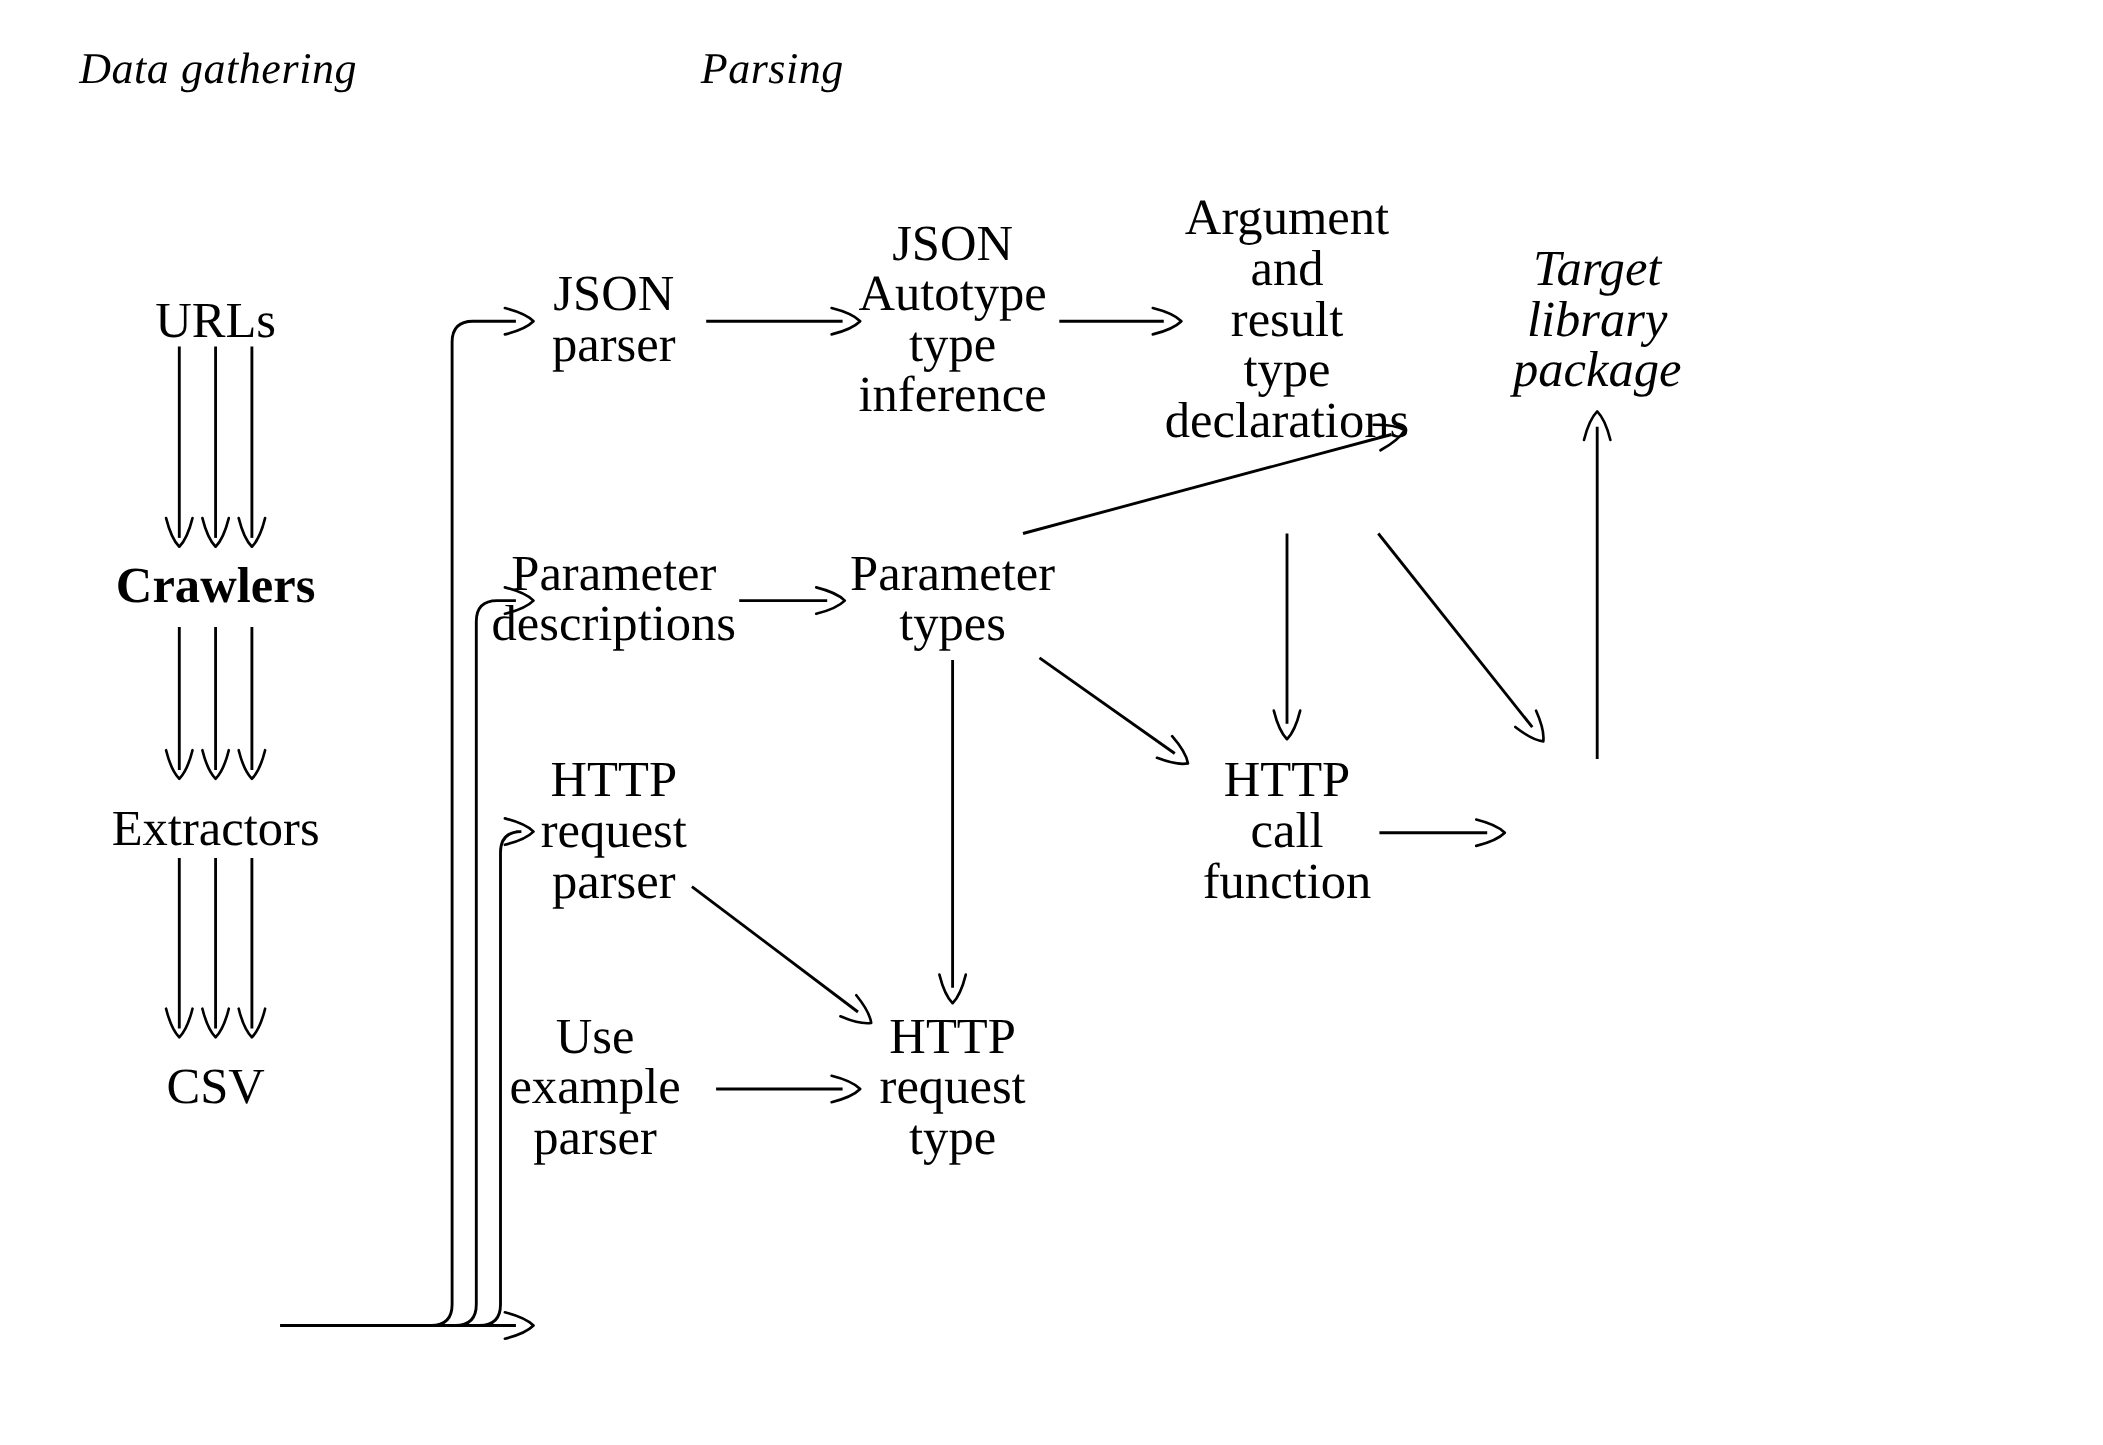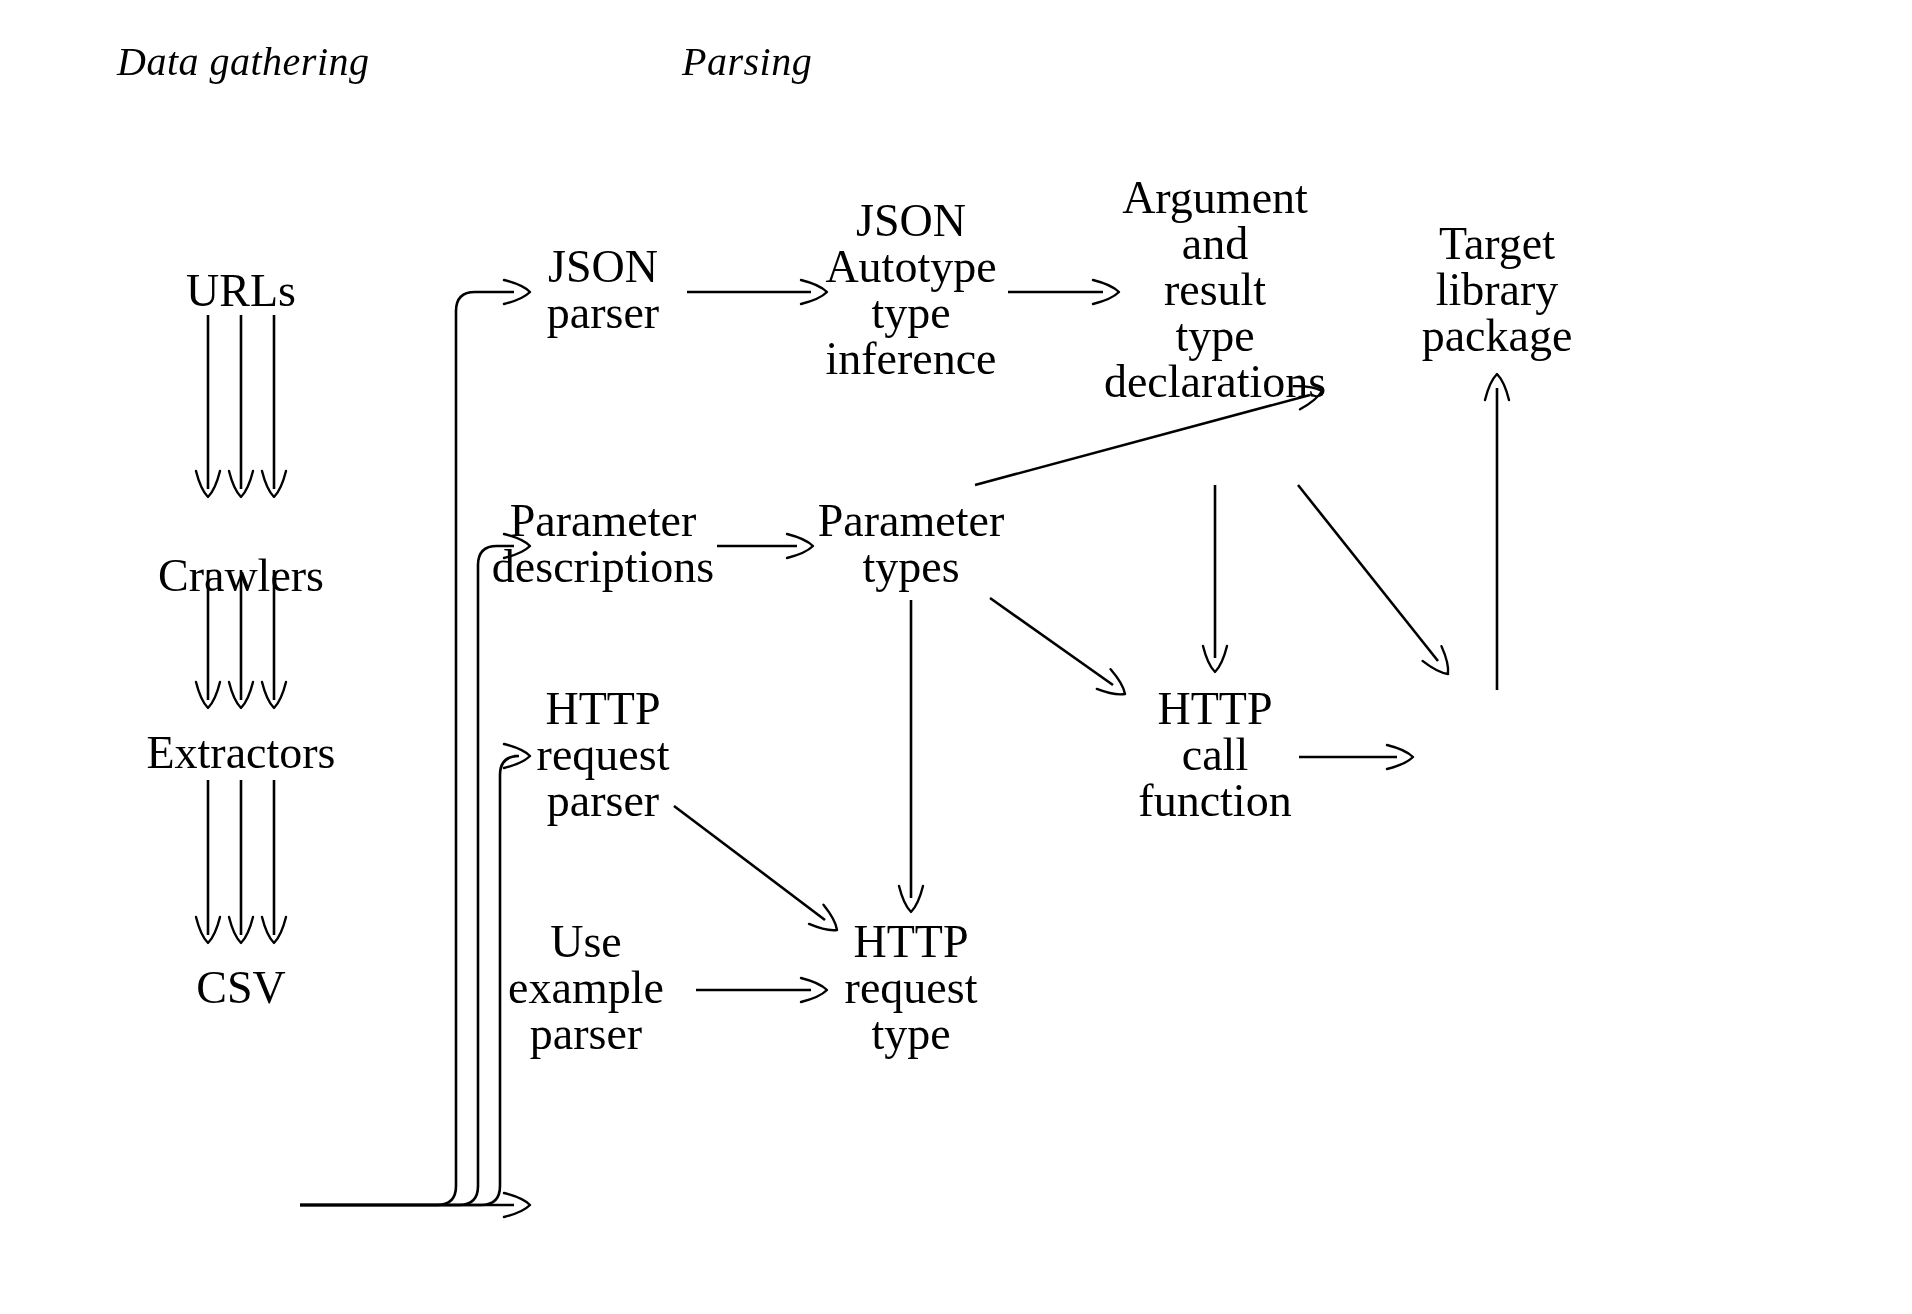--- a/index.html
+++ b/index.html
@@ -8,21 +8,20 @@
     background: #ffffff;
   }
   #page {
     position: relative;
     width: 1824px;
     height: 1314px;
     background: #ffffff;
     overflow: hidden;
     font-family: "Liberation Serif", "DejaVu Serif", serif;
     color: #000000;
-    margin-left: 45px;
   }
   svg.layer {
     position: absolute;
     left: 0;
     top: 0;
     width: 1912px;
     height: 1314px;
   }
   .col-header {
     position: absolute;
@@ -164,21 +163,21 @@
         <use href="#ah" transform="translate(1452,374) rotate(-90)"></use>
       </g>
 
     </g>
   </svg>
 
   <div class="col-header" style="left:72px; top:38px;">Data gathering</div>
   <div class="col-header" style="left:637px; top:38px;">Parsing</div>
 
   <div class="node" style="left:196px; top:291px;">URLs</div>
-  <div class="node" style="left:196px; top:576px;">Crawlers</div>
+  <div class="node" style="left:196px; top:532px;font-weight:bold;">Crawlers</div>
   <div class="node" style="left:196px; top:753px;">Extractors</div>
   <div class="node" style="left:196px; top:988px;">CSV</div>
 
   <div class="node" style="left:558px; top:290px;">JSON
 parser</div>
   <div class="node" style="left:558px; top:544px;">Parameter
 descriptions</div>
   <div class="node" style="left:558px; top:755px;">HTTP
 request
 parser</div>
@@ -197,17 +196,17 @@
 type</div>
 
   <div class="node" style="left:1170px; top:290px;">Argument
 and
 result
 type
 declarations</div>
   <div class="node" style="left:1170px; top:755px;">HTTP
 call
 function</div>
-  <div class="node" style="left:1452px; top:290px;">Target
+  <div class="node" style="left:1452px; top:290px;font-style:italic;">Target
 library
 package</div>
 
 </div>
 
 </body></html>

